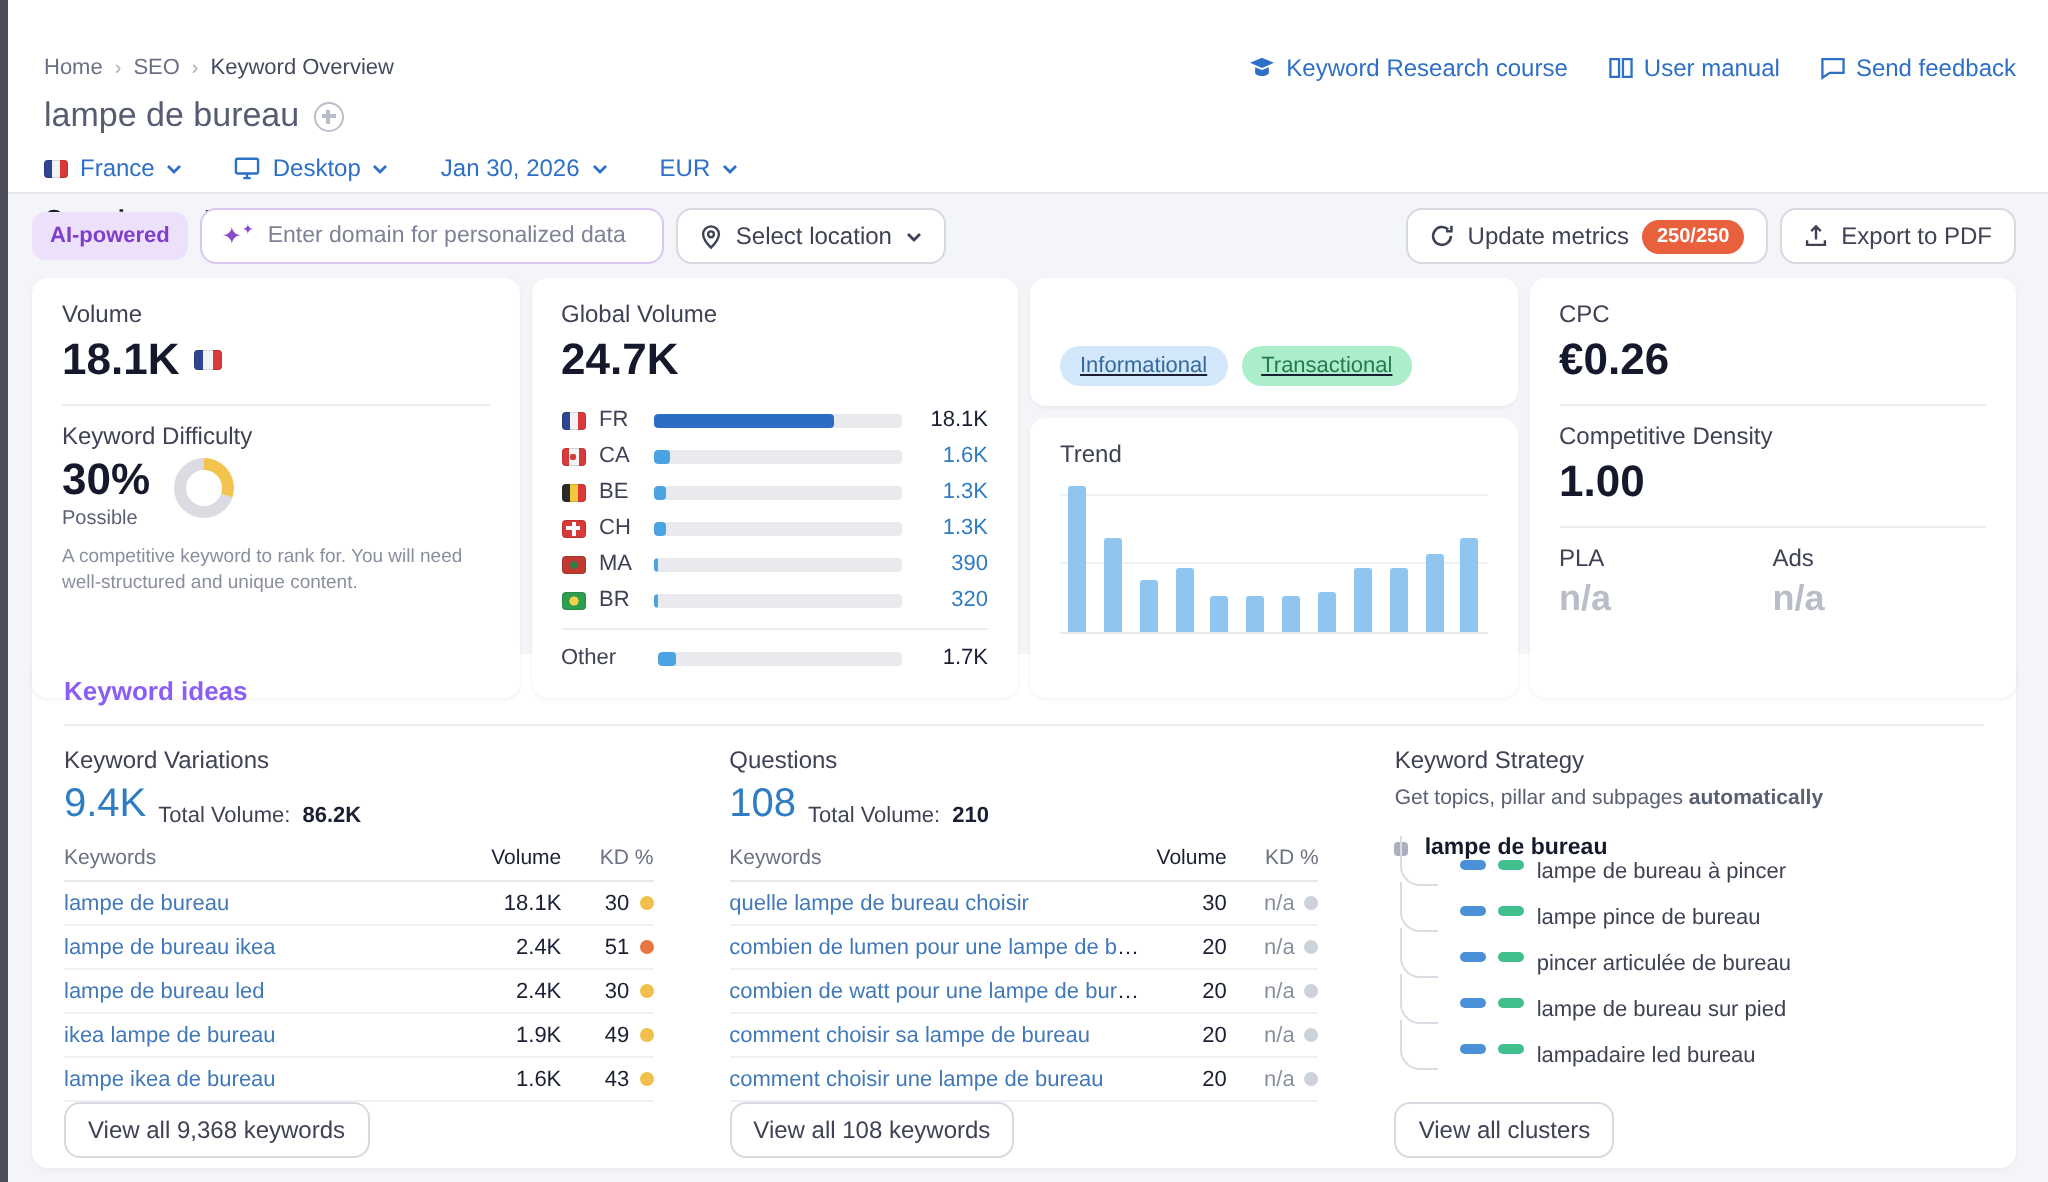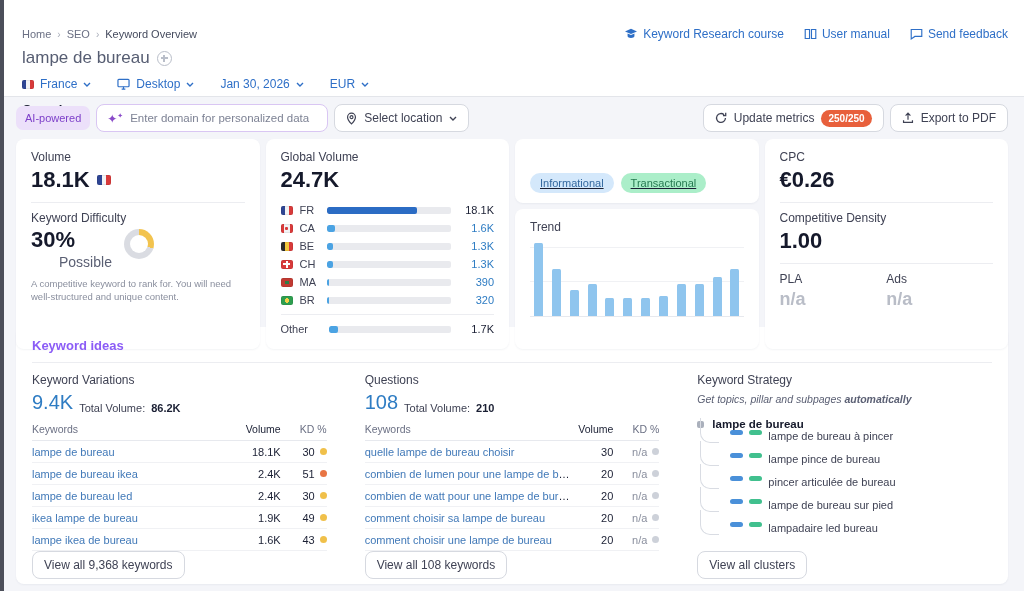--- a/index.html
+++ b/index.html
@@ -40,37 +40,37 @@
   .flag-be { background:linear-gradient(to right,#2b2b2b 33.3%,#f3c73c 33.3% 66.6%,#d83a3a 66.6%); }
   .flag-ch { background:linear-gradient(#fff,#fff) center/7px 2px no-repeat,
              linear-gradient(#fff,#fff) center/2px 7px no-repeat,#d83a3a; }
   .flag-ma { background:radial-gradient(circle at 50% 50%,#2f7d46 0 1.8px,transparent 2px),#c13a32; }
   .flag-br { background:radial-gradient(circle at 50% 50%,#f3d14a 0 2.2px,transparent 2.4px),#2e9e4f; }
 
   
   .content { padding:7px 16px 0; }
   .toolbar { display:flex; justify-content:space-between; align-items:center; }
   .tb-left, .tb-right { display:flex; align-items:center; gap:6px; }
-  .ai-badge { background:#ece0fa; color:#7d3fc9; font-size:11px; font-weight:normal; padding:6px 9px; border-radius:7px; }
+  .ai-badge { background:#ece0fa; color:#7d3fc9; font-size:11px; font-weight:bold; padding:6px 9px; border-radius:7px; }
   .domain-input { display:flex; align-items:center; gap:7px; background:#fff; border:1px solid #d9c6f3; border-radius:8px; padding:4px 10px; height:28px; width:232px; }
   .domain-input input { border:none; outline:none; font-size:11.5px; color:#585e70; width:100%; font-family:"Liberation Sans",sans-serif; background:transparent; }
   .domain-input input::placeholder { color:#7d8294; }
   .sparkle { color:#8a4bc9; font-size:12px; line-height:1; }
   .ghost-btn { display:flex; align-items:center; gap:7px; background:#fff; border:1px solid #d6d9e0; border-radius:8px; padding:0 11px; height:28px; font-size:12px; color:#3f4254; cursor:pointer; white-space:nowrap; }
   .quota { background:#e8603c; color:#fff; font-size:10px; font-weight:bold; padding:3px 7px; border-radius:9px; }
 
   
   .cards { display:grid; grid-template-columns:1fr 1fr 1fr 1fr; gap:6px; margin-top:7px; height:180px; }
   .card { background:#fff; border-radius:8px; padding:11px 15px; box-shadow:0 1px 2px rgba(24,33,77,.05); }
   .mini-label { font-size:12px; color:#3f4254; }
   .big-val { font-size:22px; font-weight:bold; color:#15192b; margin-top:3px; display:flex; align-items:center; gap:7px; }
   .divider { border-top:1px solid #ecedf1; margin:9px 0 8px; }
   .kd-flex { display:flex; align-items:flex-start; gap:12px; margin-top:2px; }
   .kd-num { font-size:22px; font-weight:bold; color:#15192b; }
-  .kd-tier { font-size:14px; color:#5a5f73; margin-top:1px;margin-left:28px; }
+  .kd-tier { font-size:10px; color:#5a5f73; margin-top:1px; }
   .donut { width:30px; height:30px; border-radius:50%; background:conic-gradient(#f2c34e 0 30%,#dadce2 30% 100%); position:relative; margin-top:2px; }
   .donut::after { content:''; position:absolute; inset:6px; background:#fff; border-radius:50%; }
   .kd-desc { font-size:9.5px; color:#8a8f9e; line-height:1.35; margin-top:8px; }
 
   
   .gv-rows { margin-top:8px; }
   .gv-row { display:flex; align-items:center; gap:7px; height:18px; }
   .gv-code { font-size:11px; color:#3f4254; width:20px; }
   .gv-track { flex:1; height:7px; background:#e9eaee; border-radius:2px; overflow:hidden; }
   .gv-fill { height:100%; border-radius:2px; }
@@ -111,21 +111,21 @@
   .c-kw { flex:1; min-width:0; white-space:nowrap; overflow:hidden; text-overflow:ellipsis; }
   a.kw-link { color:#4179b8; text-decoration:none; cursor:pointer; }
   .c-vol { width:42px; text-align:right; color:#1a1f33; flex:none; }
   .c-kd { width:46px; text-align:right; flex:none; display:flex; justify-content:flex-end; align-items:center; gap:5px; }
   .c-kd .na { color:#8a8f9e; }
   .dot { width:7px; height:7px; border-radius:50%; display:inline-block; }
   .dot-yellow { background:#f0c04a; } .dot-orange { background:#e87544; } .dot-na { background:#cdd1d9; }
   .col-btn { margin-top:auto; align-self:flex-start; }
 
   
-  .strat-sub { font-size:10.5px; color:#5a5f73; margin-top:6px;font-style:italic; }
+  .strat-sub { font-size:10.5px; color:#5a5f73; margin-top:6px; }
   .tree-root { display:flex; align-items:center; gap:8px; margin-top:13px; font-size:11.5px; font-weight:bold; color:#15192b; }
   .root-dot { width:7px; height:7px; border-radius:2px; background:#aab0bc; flex:none; }
   .tree-children { list-style:none; margin-left:3px; }
   .tree-children li { position:relative; padding-left:30px; height:23px; display:flex; align-items:flex-start; gap:6px; font-size:11px; color:#3f4254; }
   .tree-children li::before { content:''; position:absolute; left:0; top:-12px; width:18px; height:24px; border-left:1px solid #d9dce3; border-bottom:1px solid #d9dce3; border-bottom-left-radius:10px; }
   .pill { width:13px; height:5px; border-radius:3px; flex:none; }
   .pill-blue { background:#4a90d9; } .pill-green { background:#41c08e; } .icon-dark { color:#3f4254; }
 </style>
 </head>
 <body>

